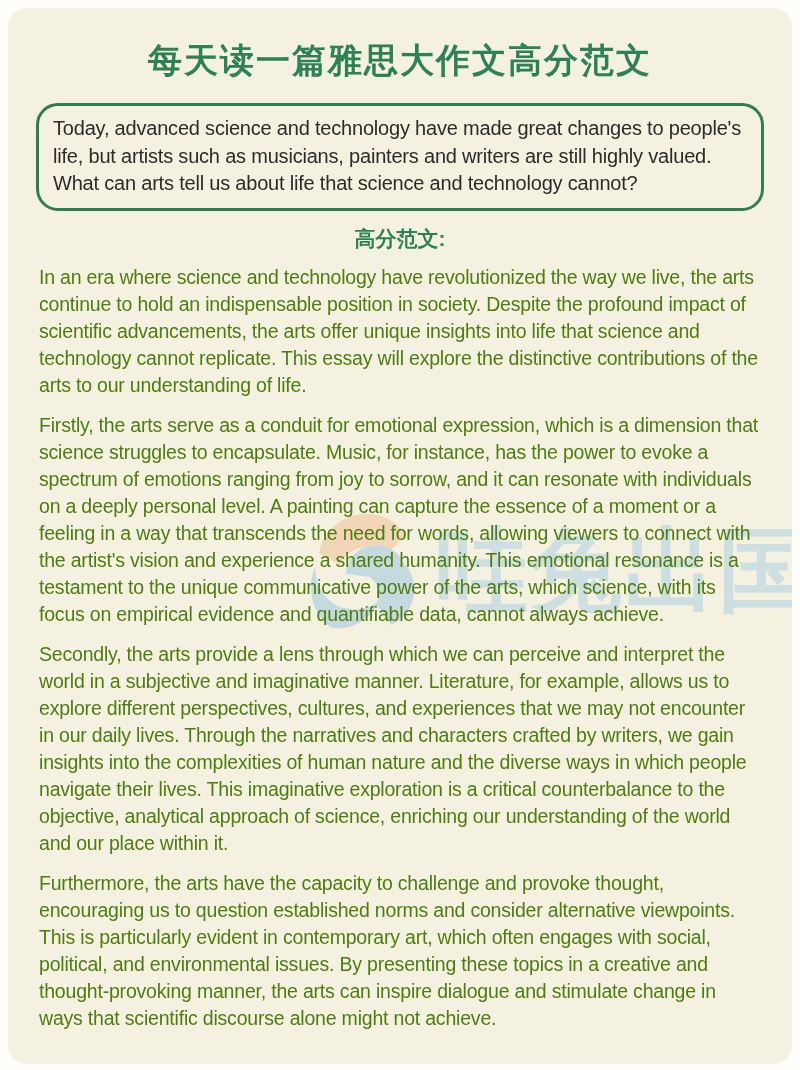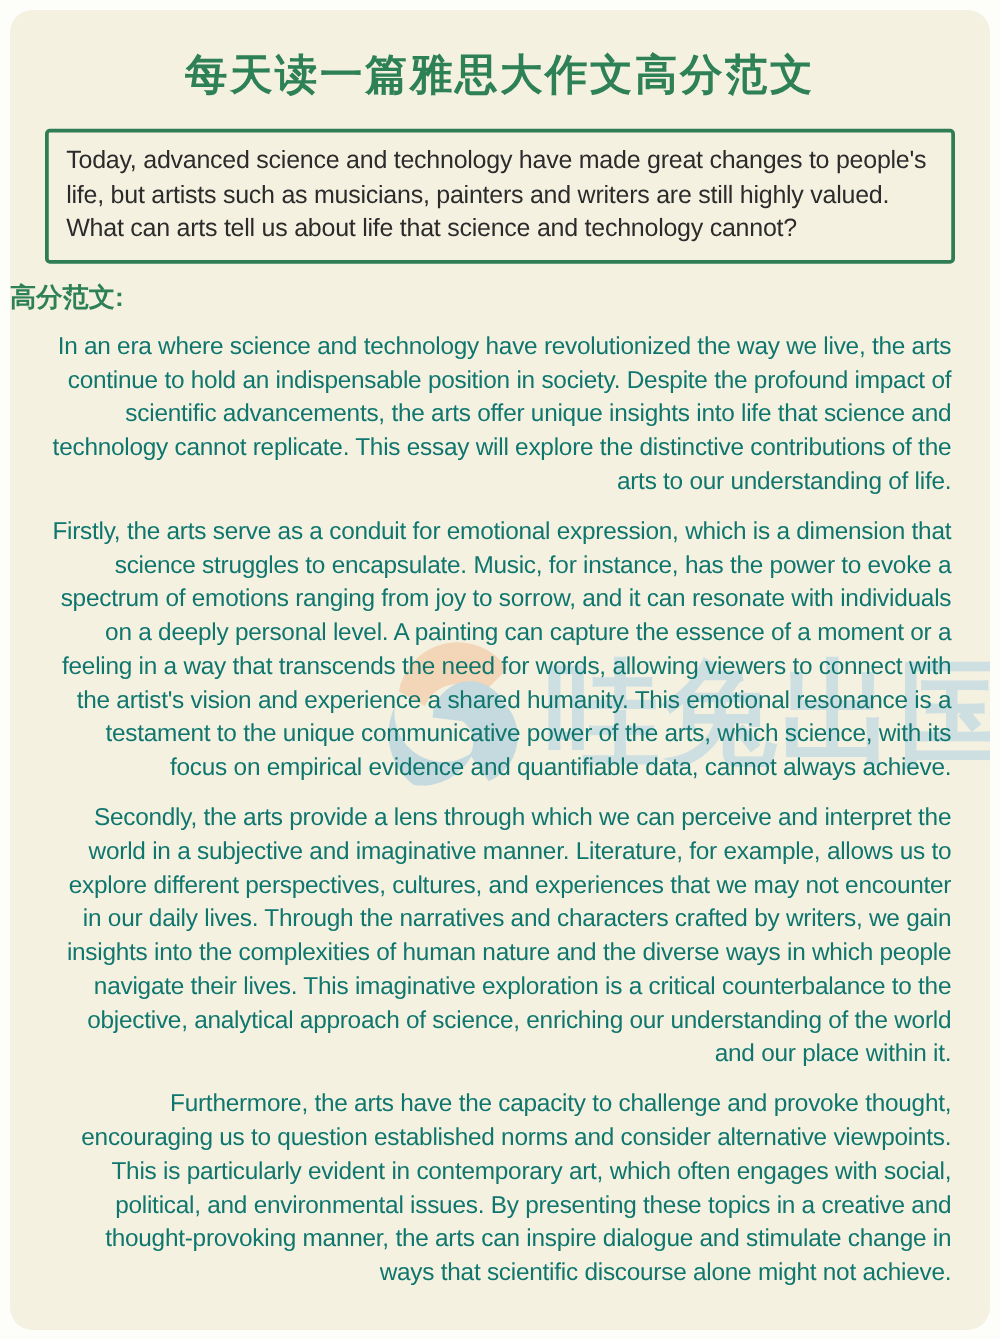--- a/index.html
+++ b/index.html
@@ -35,52 +35,52 @@
     font-weight: 900;
     letter-spacing: 2px;
     color: #2e8157;
     font-family: "Liberation Sans", sans-serif;
   }
   .question-box {
     position: relative;
     z-index: 2;
     margin: 17px 28px 0 28px;
     border: 3.5px solid #2e7d54;
-    border-radius: 4px;
+    border-radius: 22px;
     background: #f4f1e1;
     padding: 9px 14px 10px 14px;
   }
   .question-text {
     margin: 0;
     font-size: 20px;
     line-height: 27.5px;
     letter-spacing: -0.2px;
     color: #2b2b2b;
   }
   .section-heading {
     position: relative;
     z-index: 2;
     margin: 15px 0 0 0;
+    text-align: center;
     font-size: 21px;
     line-height: 25px;
     font-weight: bold;
     color: #2e8157;
   }
   .essay {
     position: relative;
     z-index: 2;
     padding: 0 31px;
   }
   .essay p {
     margin: 13px 0 0 0;
     font-size: 19.5px;
     line-height: 27px;
     letter-spacing: -0.2px;
-    color: #0f766e;
-    text-align: right;
+    color: #4d7c0f;
   }
   .watermark {
     position: absolute;
     z-index: 1;
     left: 278px;
     top: 488px;
     display: flex;
     align-items: center;
     opacity: 0.42;
     pointer-events: none;

